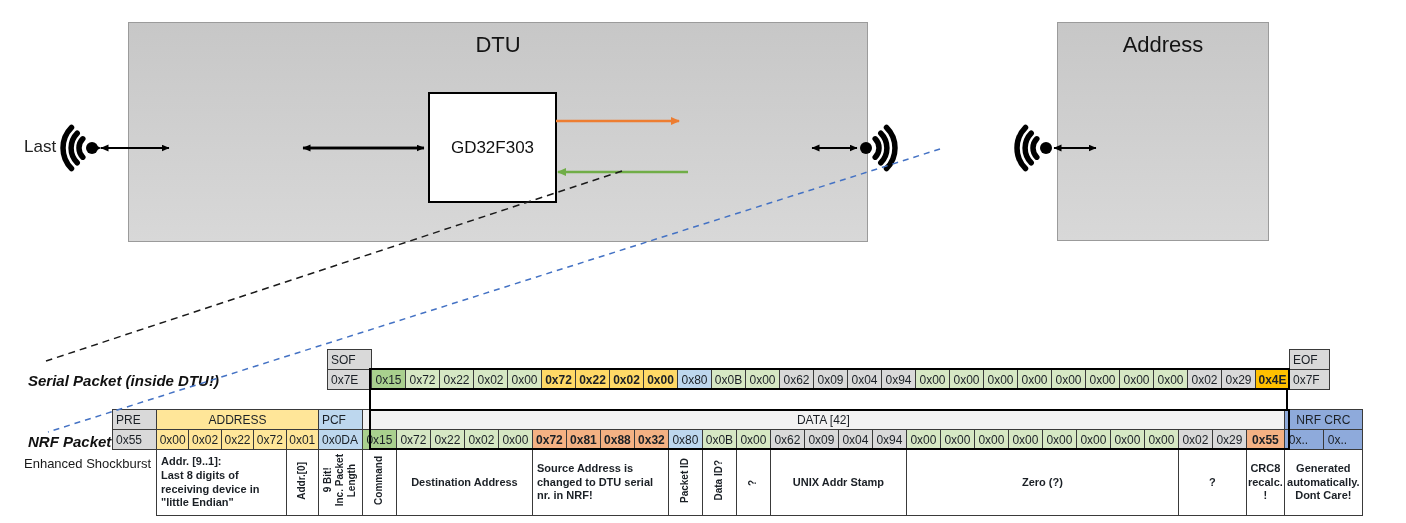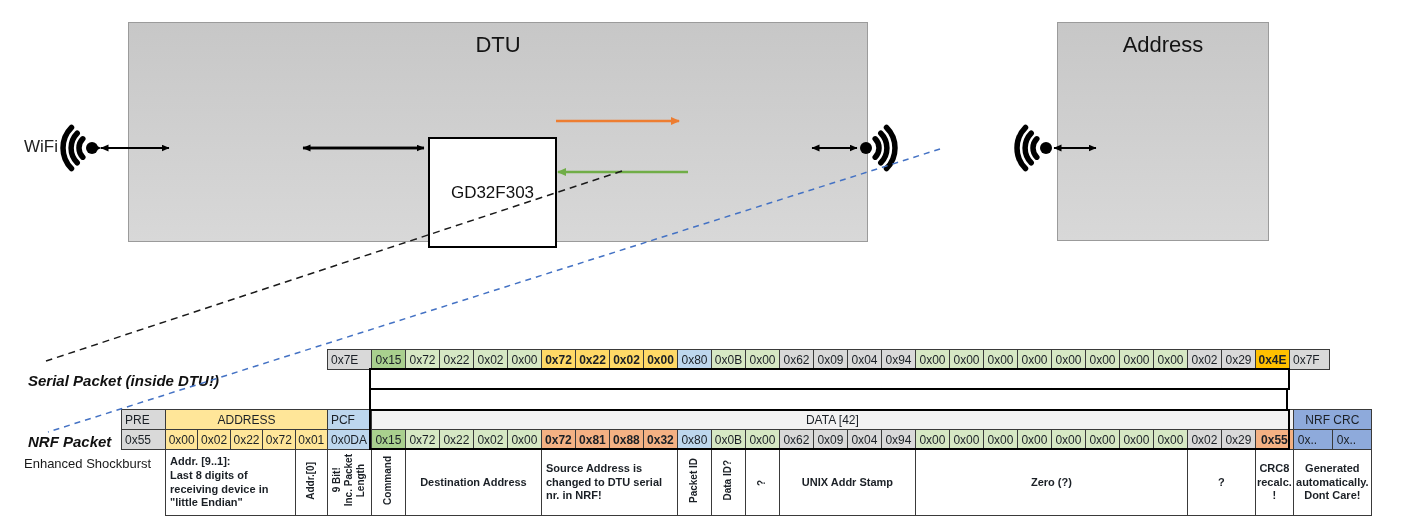--- a/index.html
+++ b/index.html
@@ -47,25 +47,25 @@
 <div class="canvas">
 
   <div class="graybox" style="left:128px;top:22px;width:738px;height:218px;">
     <div class="gb-title">DTU</div>
   </div>
 
   <div class="graybox" style="left:1057px;top:22px;width:210px;height:217px;">
     <div class="gb-title">Address</div>
   </div>
 
-  <div class="chip" style="left:428px;top:92px;width:125px;height:107px;margin-top:45px;">
+  <div class="chip" style="left:428px;top:92px;width:125px;height:107px;">
     <span>GD32F303</span>
   </div>
 
-  <div class="wifi-label" style="left:24px;top:137px;">WiFi</div>
+  <div class="wifi-label" style="left:24px;top:137px;">Last</div>
 
   <svg class="layer" width="1406" height="523">
     <defs>
       <marker id="ab" markerWidth="9" markerHeight="8" refX="7.5" refY="3.5" orient="auto" markerUnits="userSpaceOnUse">
         <path d="M0,0 L8,3.5 L0,7 z" fill="#000"></path>
       </marker>
       <marker id="ao" markerWidth="10" markerHeight="9" refX="8" refY="4" orient="auto" markerUnits="userSpaceOnUse">
         <path d="M0,0 L9,4 L0,8 z" fill="#ED7D31"></path>
       </marker>
       <marker id="ag" markerWidth="10" markerHeight="9" refX="8" refY="4" orient="auto" markerUnits="userSpaceOnUse">
@@ -139,20 +139,25 @@
         <col style="width: 34px;">
         <col style="width: 34px;">
         <col style="width: 34px;">
         <col style="width: 34px;">
         <col style="width: 34px;">
         <col style="width: 34px;">
         <col style="width: 34px;">
         <col style="width: 40px;">
       </colgroup>
     <tbody>
+        <tr>
+      <td class="c-gry keyl">SOF</td>
+      <td class="nob" colspan="27"></td>
+      <td class="c-gry keyl">EOF</td>
+    </tr>
     <tr id="serial-byte-row">
       <td class="c-gry keyl">0x7E</td>
       <td class="c-g2">0x15</td>
           <td class="c-g">0x72</td>
           <td class="c-g">0x22</td>
           <td class="c-g">0x02</td>
           <td class="c-g">0x00</td>
           <td class="c-y2">0x72</td>
           <td class="c-y2">0x22</td>
           <td class="c-y2">0x02</td>
@@ -173,21 +178,21 @@
           <td class="c-g">0x00</td>
           <td class="c-g">0x00</td>
           <td class="c-gry">0x02</td>
           <td class="c-gry">0x29</td>
           <td class="c-gold">0x4E</td>
           <td class="c-gry keyl" id="serial-eof-cell">0x7F</td>
     </tr>
   </tbody>
     </table>
 
-  <table class="pkt" id="nrf-table" style="left:121px;top:409px;">
+  <table class="pkt" id="nrf-table" style="left:112px;top:409px;">
       <colgroup>
         <col style="width: 44px;">
         <col style="width: 32.4px;">
         <col style="width: 32.4px;">
         <col style="width: 32.4px;">
         <col style="width: 32.4px;">
         <col style="width: 32.4px;">
         <col style="width: 44px;">
         <col style="width: 34px;">
         <col style="width: 34px;">

